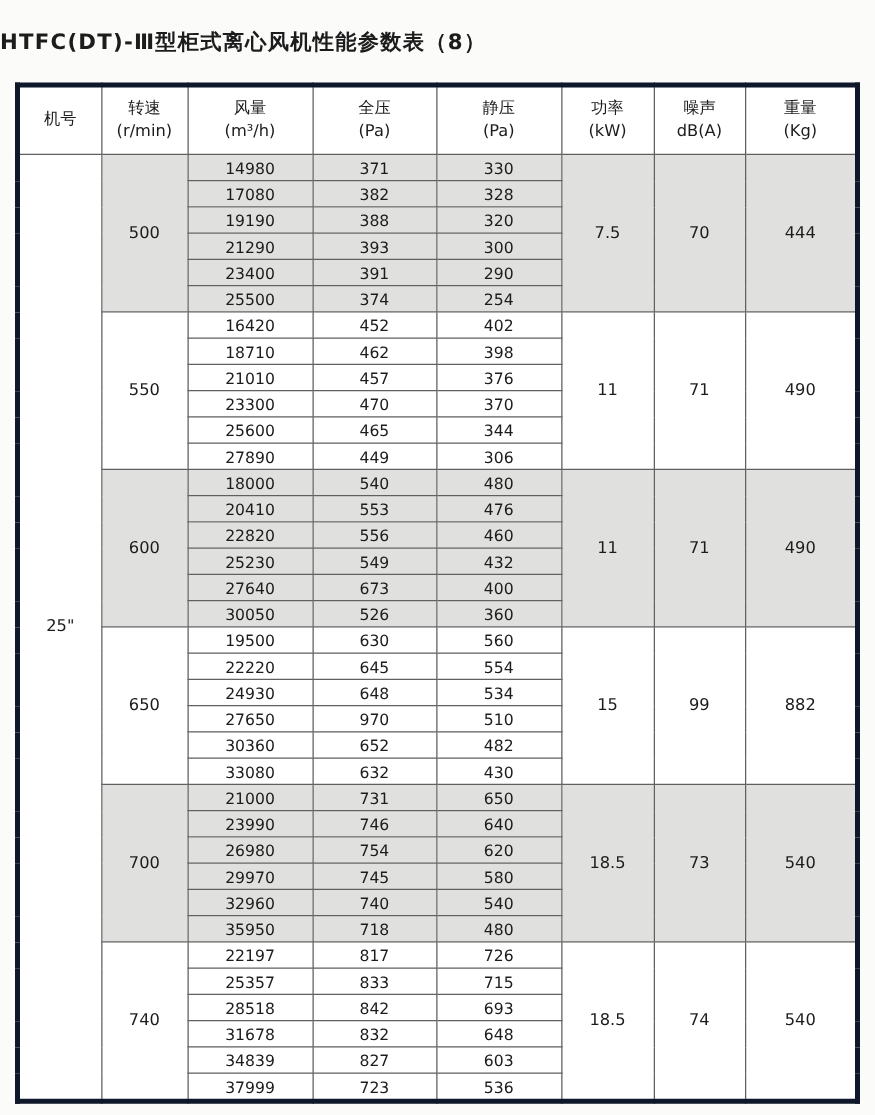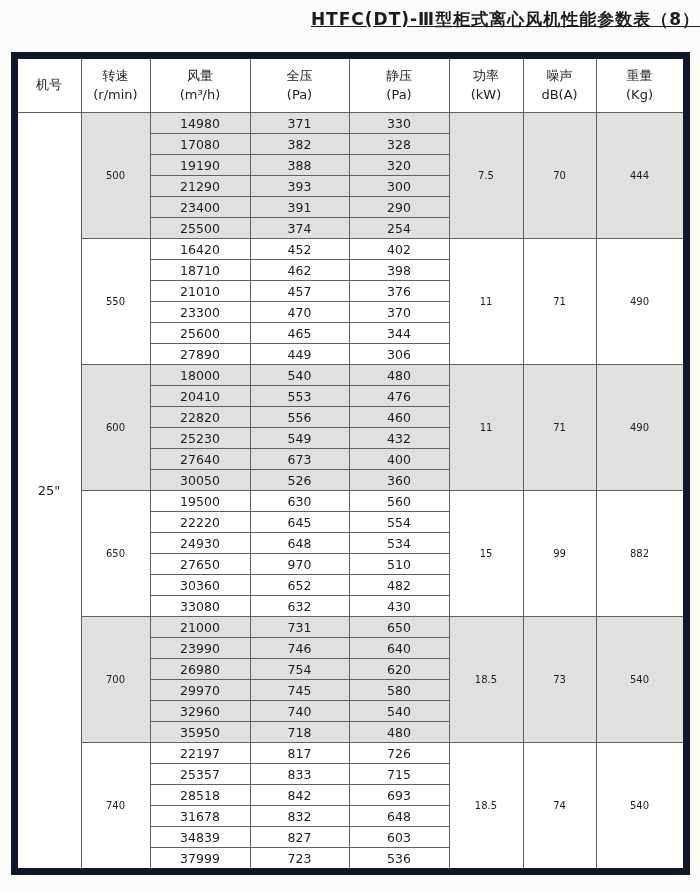--- a/index.html
+++ b/index.html
@@ -4,33 +4,32 @@
 <style>
   html, body { margin: 0; padding: 0; }
   body {
     width: 700px; height: 892px;
     background: #fbfbfa;
     font-family: "DejaVu Sans", "Liberation Sans", sans-serif;
     color: #1c1c1c;
     overflow: hidden;
   }
   .title {
-    text-align: right;
+    text-align: left;
     font-size: 17px;
     font-weight: bold;
-    padding-top: 8px;
+    padding-top: 22px;
     letter-spacing: 1px;
-    text-decoration: underline;
   }
   table.perf {
     border-collapse: collapse;
     table-layout: fixed;
     width: 672px;
     margin: 21px auto 0 auto;
-    border: 7px solid #0f172a;
+    border: 4px solid #0f172a;
   }
   th, td {
     border: 1px solid #606060;
     text-align: center;
     vertical-align: middle;
     padding: 0;
     font-weight: normal;
     overflow: hidden;
   }
   thead th {
@@ -39,21 +38,21 @@
     line-height: 1.4;
     background: #ffffff;
   }
   tbody td {
     height: 20px;
     font-size: 12.5px;
     background: #ffffff;
   }
   td.shaded { background: var(--shade, #e0e0de); }
   td.machine { font-size: 13px; }
-  td.merged { font-size: 10px; }
+  td.merged { font-size: 13px; }
   .hline { display: block; }
 </style>
 </head>
 <body>
 
 <div class="title">HTFC(DT)-Ⅲ型柜式离心风机性能参数表（8）</div>
 
 <table class="perf">
   <colgroup>
     <col style="width:67px">

